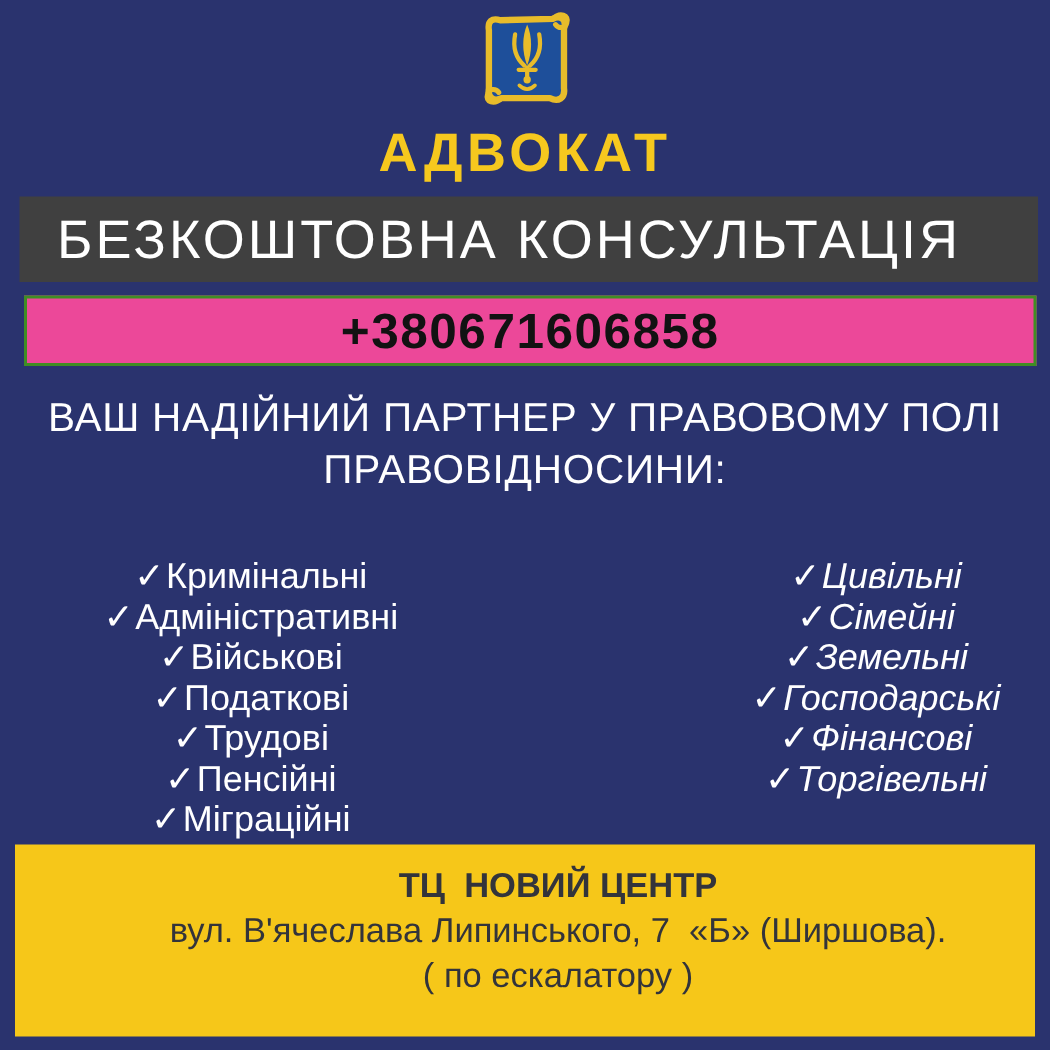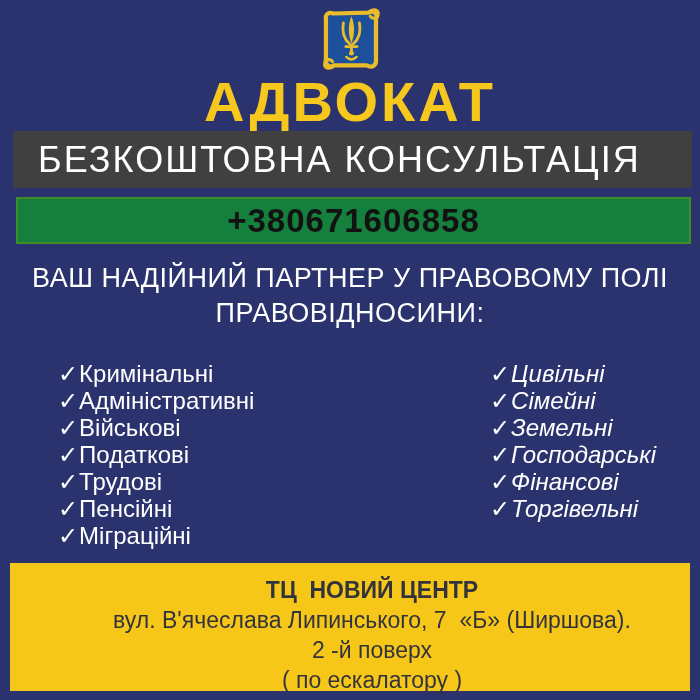--- a/index.html
+++ b/index.html
@@ -25,21 +25,21 @@
     width: 72px;
     height: 68px;
   }
   .title {
     position: absolute;
     top: 74px;
     left: 0;
     width: 100%;
     text-align: center;
     color: #f6c81e;
-    font-size: 56px;
+    font-size: 36px;
     font-weight: bold;
     letter-spacing: 3px;
     line-height: 56px;
   }
   .red-banner {
     position: absolute;
     top: 131px;
     left: 13px;
     right: 8px;
     height: 57px;
@@ -52,21 +52,21 @@
     font-size: 36px;
     letter-spacing: 2px;
     white-space: nowrap;
   }
   .green-banner {
     position: absolute;
     top: 197px;
     left: 16px;
     right: 9px;
     height: 47px;
-    background: #15803d;
+    background: #ec4899;
     border: 2px solid #3f8d24;
     box-sizing: border-box;
     display: flex;
     align-items: center;
     justify-content: center;
     color: #121212;
     font-size: 33px;
     font-weight: bold;
     letter-spacing: 1px;
   }
@@ -76,26 +76,27 @@
     left: 0;
     width: 100%;
     text-align: center;
     color: #ffffff;
     font-size: 27px;
     line-height: 35px;
     letter-spacing: 0.5px;
   }
   ul.areas {
     position: absolute;
-    margin: 4px;
+    margin: 15px;
     padding: 0;
     list-style: none;
     color: #ffffff;
     font-size: 24px;
     line-height: 27px;
+    text-align: center;
   }
   ul.areas-left  { left: 54px;  top: 356px; }
   ul.areas-right { left: 486px; top: 356px; font-style: italic; }
   ul.areas li { white-space: nowrap; }
   ul.areas .check { margin-right: 1px; }
   .footer {
     position: absolute;
     top: 563px;
     left: 10px;
     right: 10px;
@@ -162,17 +163,16 @@
     <li><span class="check">✓</span><span>Сімейні</span></li>
     <li><span class="check">✓</span><span>Земельні</span></li>
     <li><span class="check">✓</span><span>Господарські</span></li>
     <li><span class="check">✓</span><span>Фінансові</span></li>
     <li><span class="check">✓</span><span>Торгівельні</span></li>
   </ul>
 
   <div class="footer">
     <div class="f1">ТЦ  НОВИЙ ЦЕНТР</div>
     <div class="f2">вул. В'ячеслава Липинського, 7  «Б» (Ширшова).</div>
-    <div class="f3">2 -й поверх</div>
     <div class="f4">( по ескалатору )</div>
   </div>
 
 </div>
 
 </body></html>

